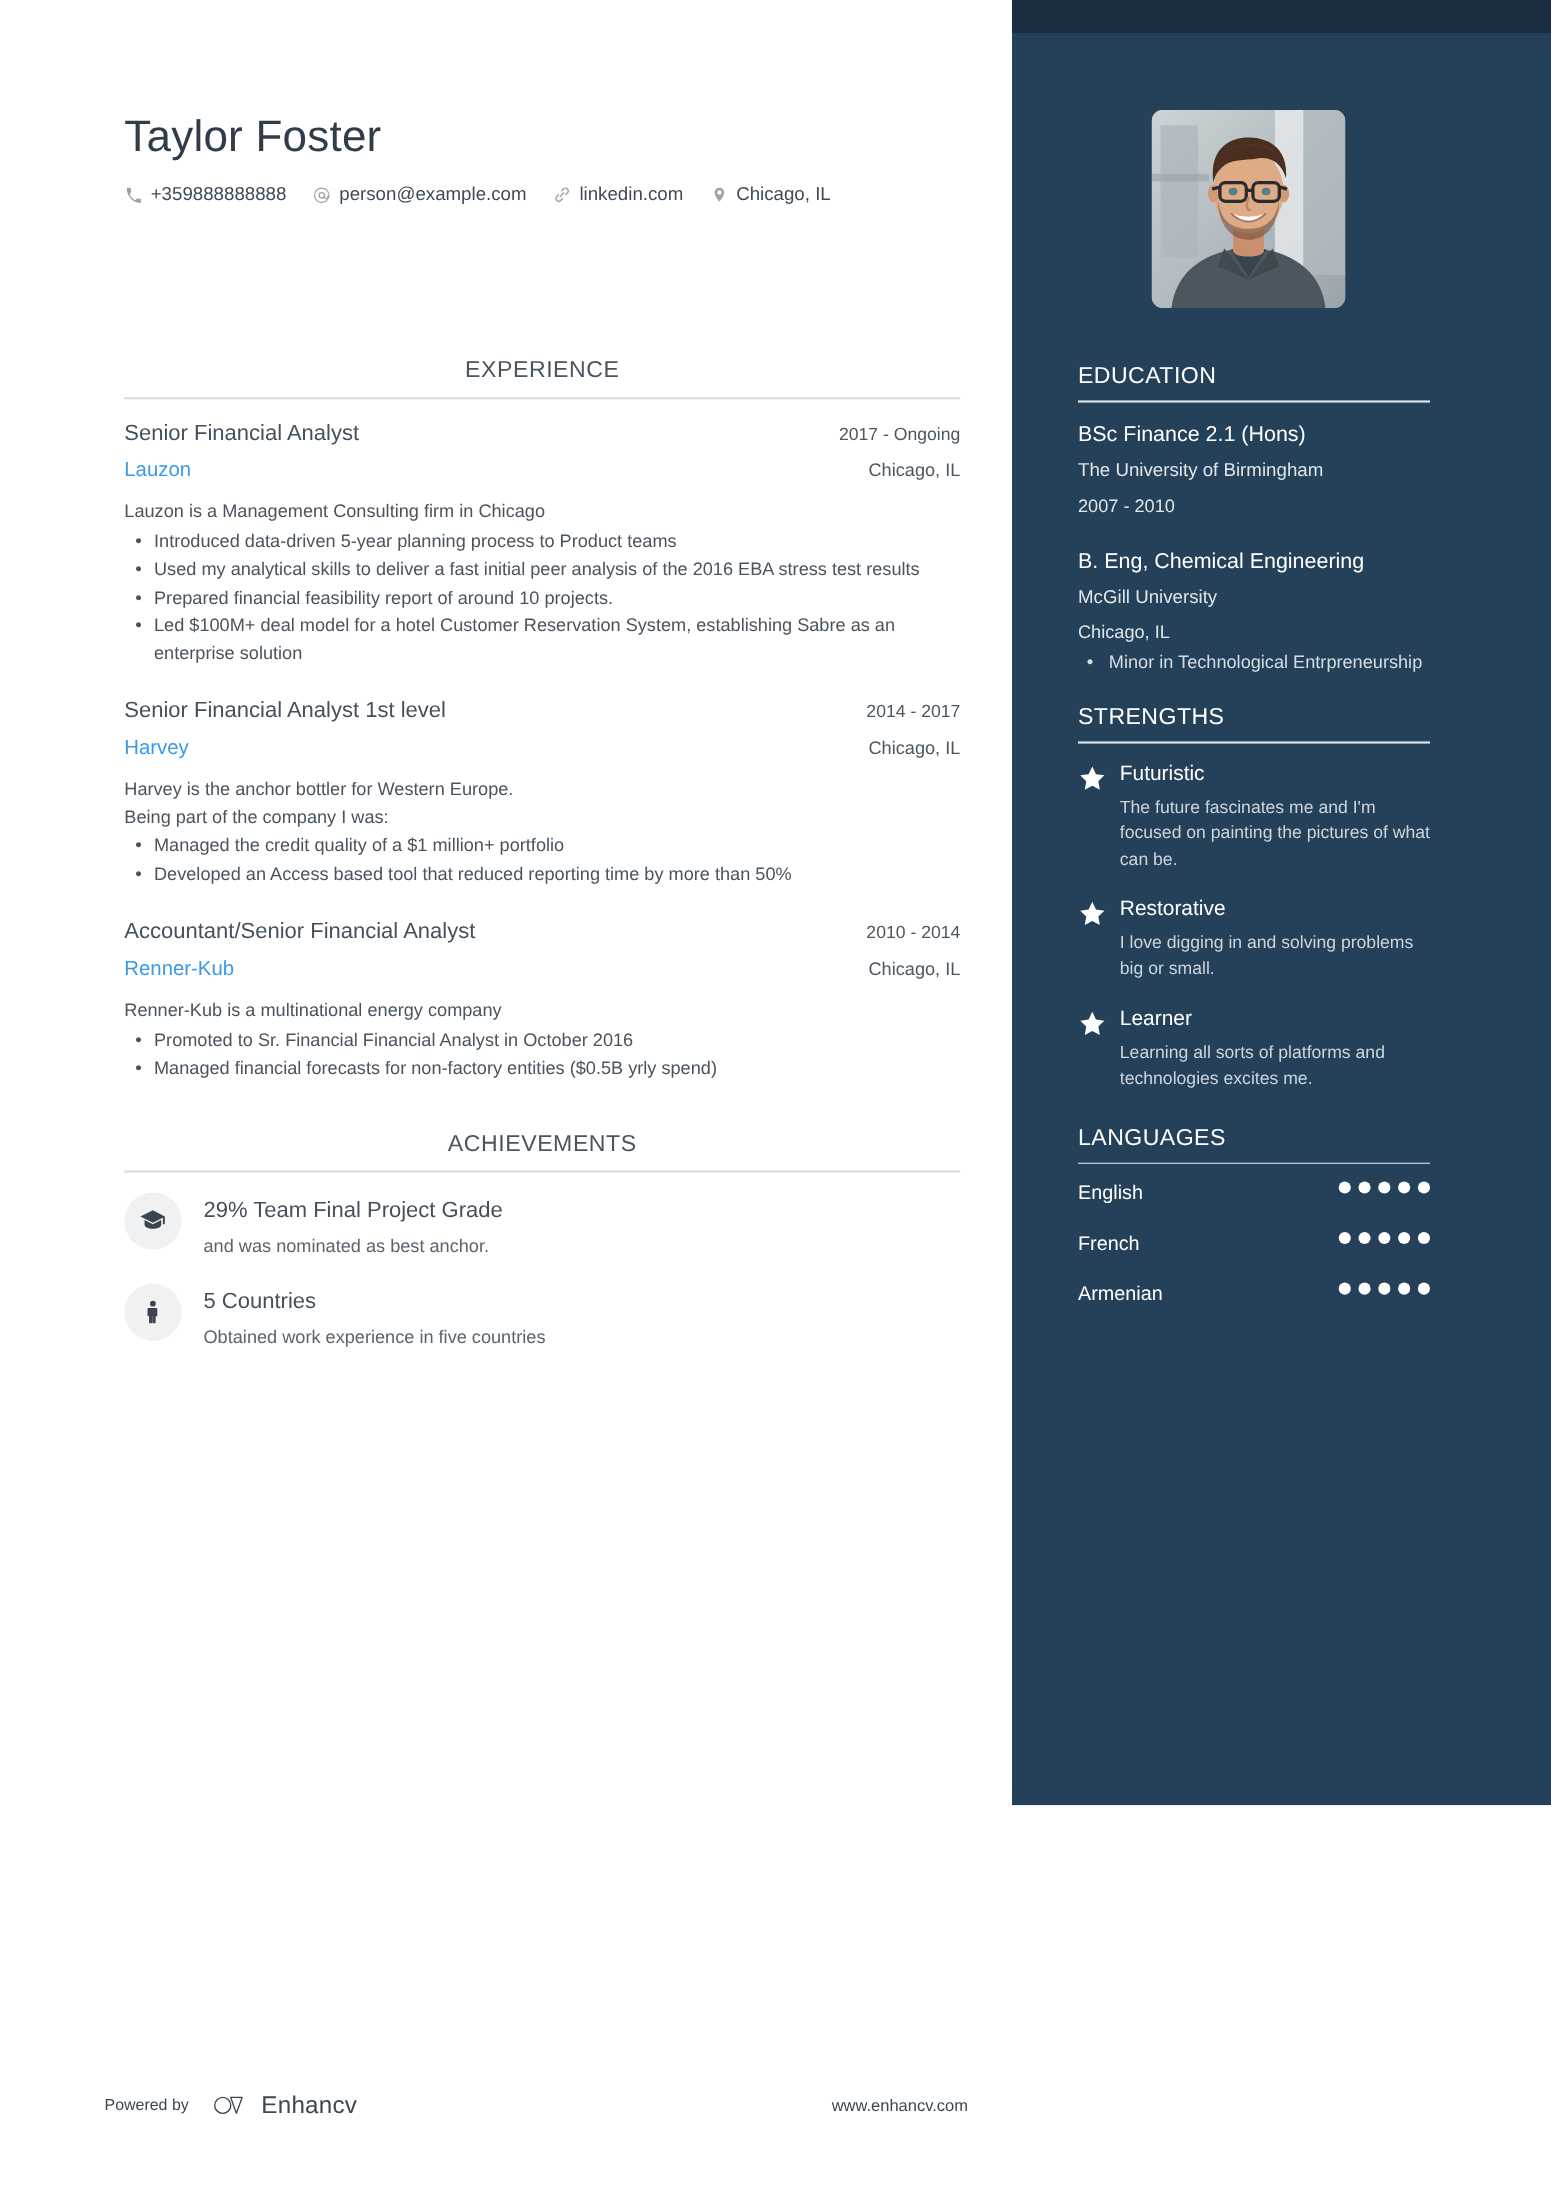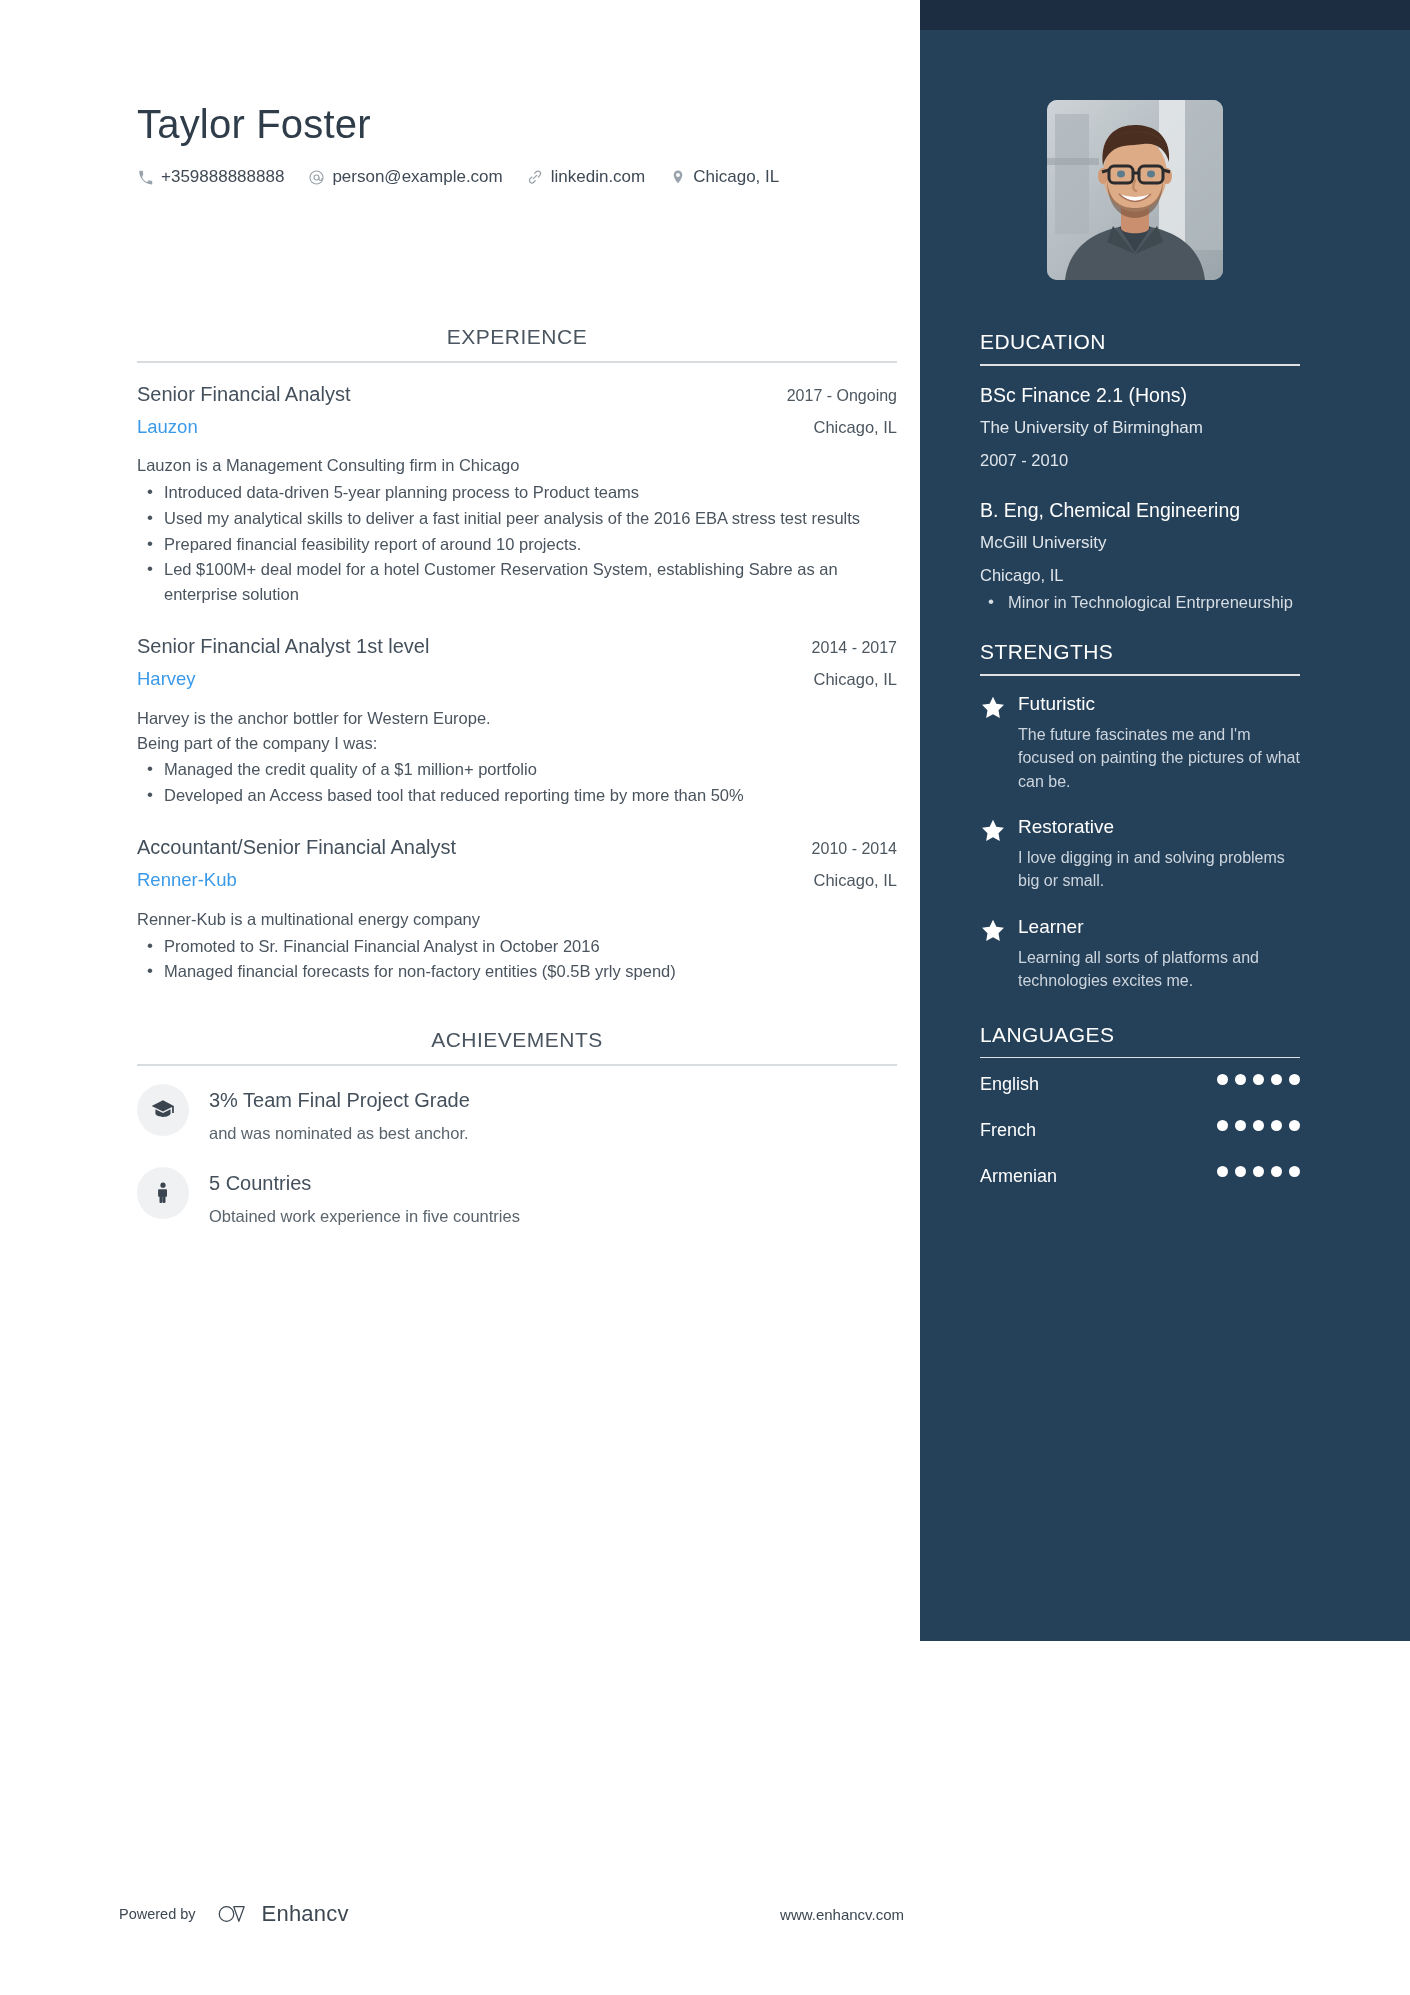--- a/index.html
+++ b/index.html
@@ -146,21 +146,20 @@
     border-radius: 50%;
     background: #ffffff;
   }
 
   
   .main {
     position: absolute;
     top: 0; left: 0;
     width: 748px;
     height: 1995px;
-    margin-left: 24px;
   }
   .header {
     position: absolute;
     top: 100px;
     left: 113px;
     width: 760px;
   }
   .full-name {
     font-size: 40px;
     font-weight: 400;
@@ -451,21 +450,21 @@
         <div class="sec-rule"></div>
 
         <div class="ach-item">
           <div class="ach-icon-circle">
             <svg width="26" height="26" viewBox="0 0 24 24" fill="currentColor">
                 <path d="M12 3 1.5 8.2 12 13.4l8.4-4.2v5.6h1.6V8.2L12 3z"></path>
                 <path d="M5 11.2v3.9c0 1.9 3.1 3.4 7 3.4s7-1.5 7-3.4v-3.9l-7 3.5-7-3.5z"></path>
               </svg>
           </div>
           <div class="ach-body">
-            <div class="ach-title">3% Team Final Project Grade</div>
+            <div class="ach-title">29% Team Final Project Grade</div>
             <div class="ach-desc">and was nominated as best anchor.</div>
           </div>
         </div>
 
         <div class="ach-item">
           <div class="ach-icon-circle">
             <svg width="24" height="24" viewBox="0 0 24 24" fill="currentColor">
                 <circle cx="12" cy="4.2" r="2.6"></circle>
                 <path d="M9 8.2h6c.6 0 1 .5 1 1.1v5.4c0 .6-.4 1-.9 1h-.6v5.4c0 .5-.4.9-.9.9h-1.1c-.5 0-.9-.4-.9-.9v-5.4h-.2v5.4c0 .5-.4.9-.9.9H9.4c-.5 0-.9-.4-.9-.9v-5.4H8c-.5 0-.9-.4-.9-1V9.3c0-.6.4-1.1 1-1.1z"></path>
               </svg>

